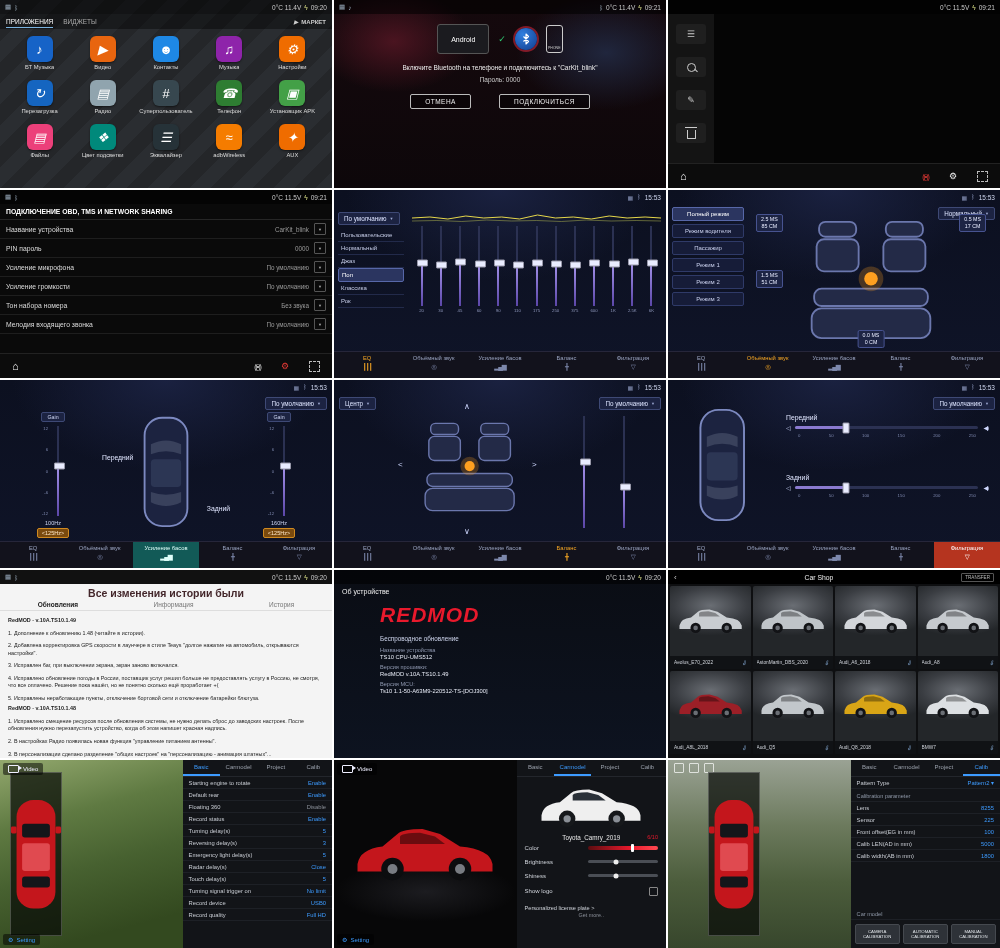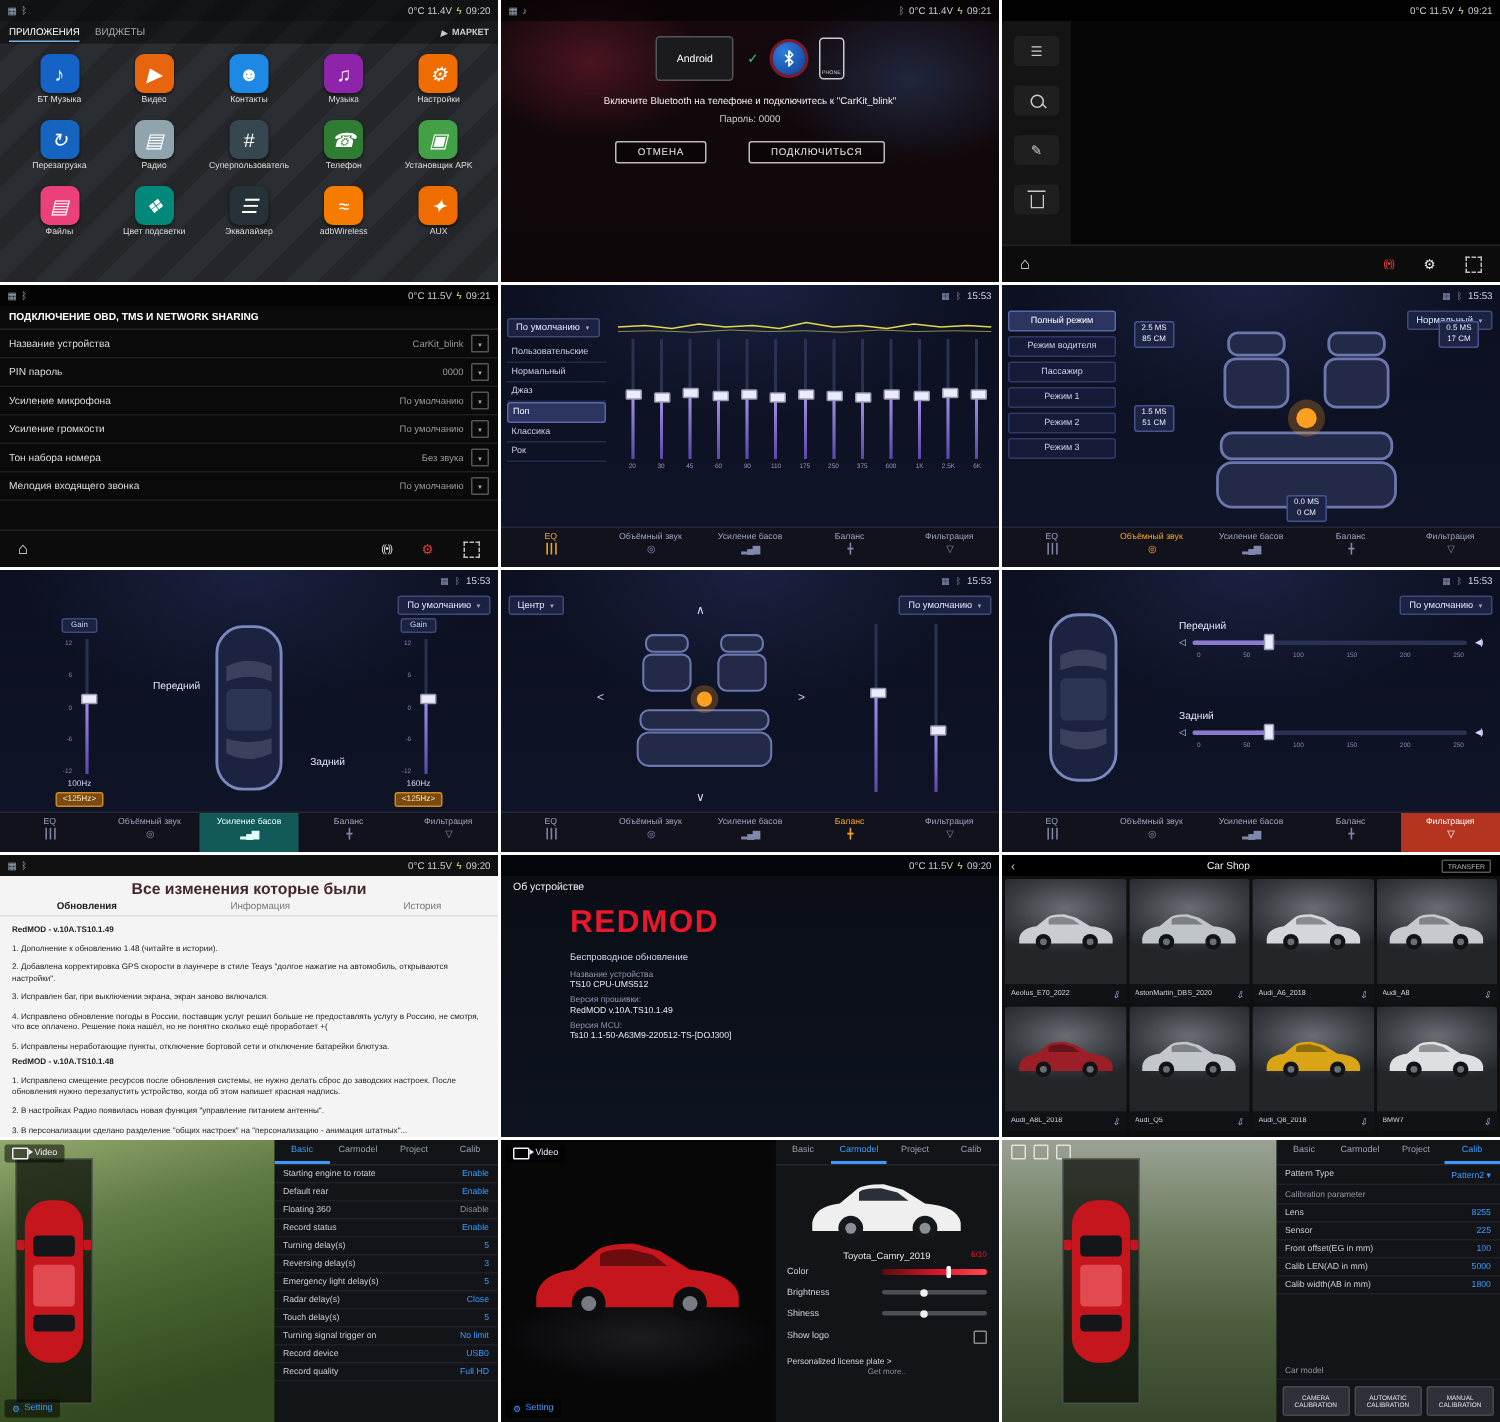--- a/index.html
+++ b/index.html
@@ -152,21 +152,21 @@
   .p10-tabs{display:flex;justify-content:space-around;font-size:6.5px;color:#777;border-bottom:1px solid #ddd;padding-bottom:2px;}
   .p10-tab.active{color:#1a1a1a;font-weight:bold;}
   .p10-body{padding:3px 8px;font-size:5.4px;line-height:1.35;color:#222;}
   .p10-body .line{margin-bottom:2px;}
   .p10-body .line.active{font-weight:bold;margin-top:3px;}
 
   
   .p11{background:linear-gradient(180deg,#0a0d14,#0d1320);}
   .p11-title{font-size:7px;color:#eee;padding:4px 8px;}
   .p11-content{margin:4px 0 0 46px;}
-  .p11-logo{font-size:21px;font-weight:bold;color:#e8192c;letter-spacing:1px;}
+  .p11-logo{font-size:21px;font-weight:bold;font-style:italic;color:#e8192c;letter-spacing:1px;}
   .p11-sub{font-size:6.3px;color:#cfd6ee;margin:8px 0 5px;}
   .p11-row{margin:4px 0;}
   .p11-row .l{display:block;font-size:5.6px;color:#8f98b0;}
   .p11-row .v{display:block;font-size:5.8px;color:#e6eaf5;margin-top:1px;}
 
   
   .p12{background:#0e0f11;}
   .p12-top{height:14px;background:#000;display:flex;align-items:center;padding:0 6px;gap:6px;}
   .p12-title{flex:1;text-align:center;font-size:6.8px;color:#eee;}
   .p12-transfer{font-size:4.6px;color:#bbb;border:1px solid #555;border-radius:1px;padding:1px 3px;}
@@ -992,21 +992,21 @@
       <div class="sb-left">
         <span class="ic">▦</span>
         <span class="ic">ᛒ</span>
       </div>
       <div class="sb-right">
         <span>0°C 11.5V</span>
         <span class="bolt">ϟ</span>
         <span>09:20</span>
       </div>
     </div>
-    <div class="p10-title">Все изменения которые были</div>
+    <div class="p10-title">Все изменения истории были</div>
     <div class="p10-tabs">
 
         <span class="p10-tab active">Обновления</span>
 
         <span class="p10-tab">Информация</span>
 
         <span class="p10-tab">История</span>
       </div>
     <div class="p10-body">
 

